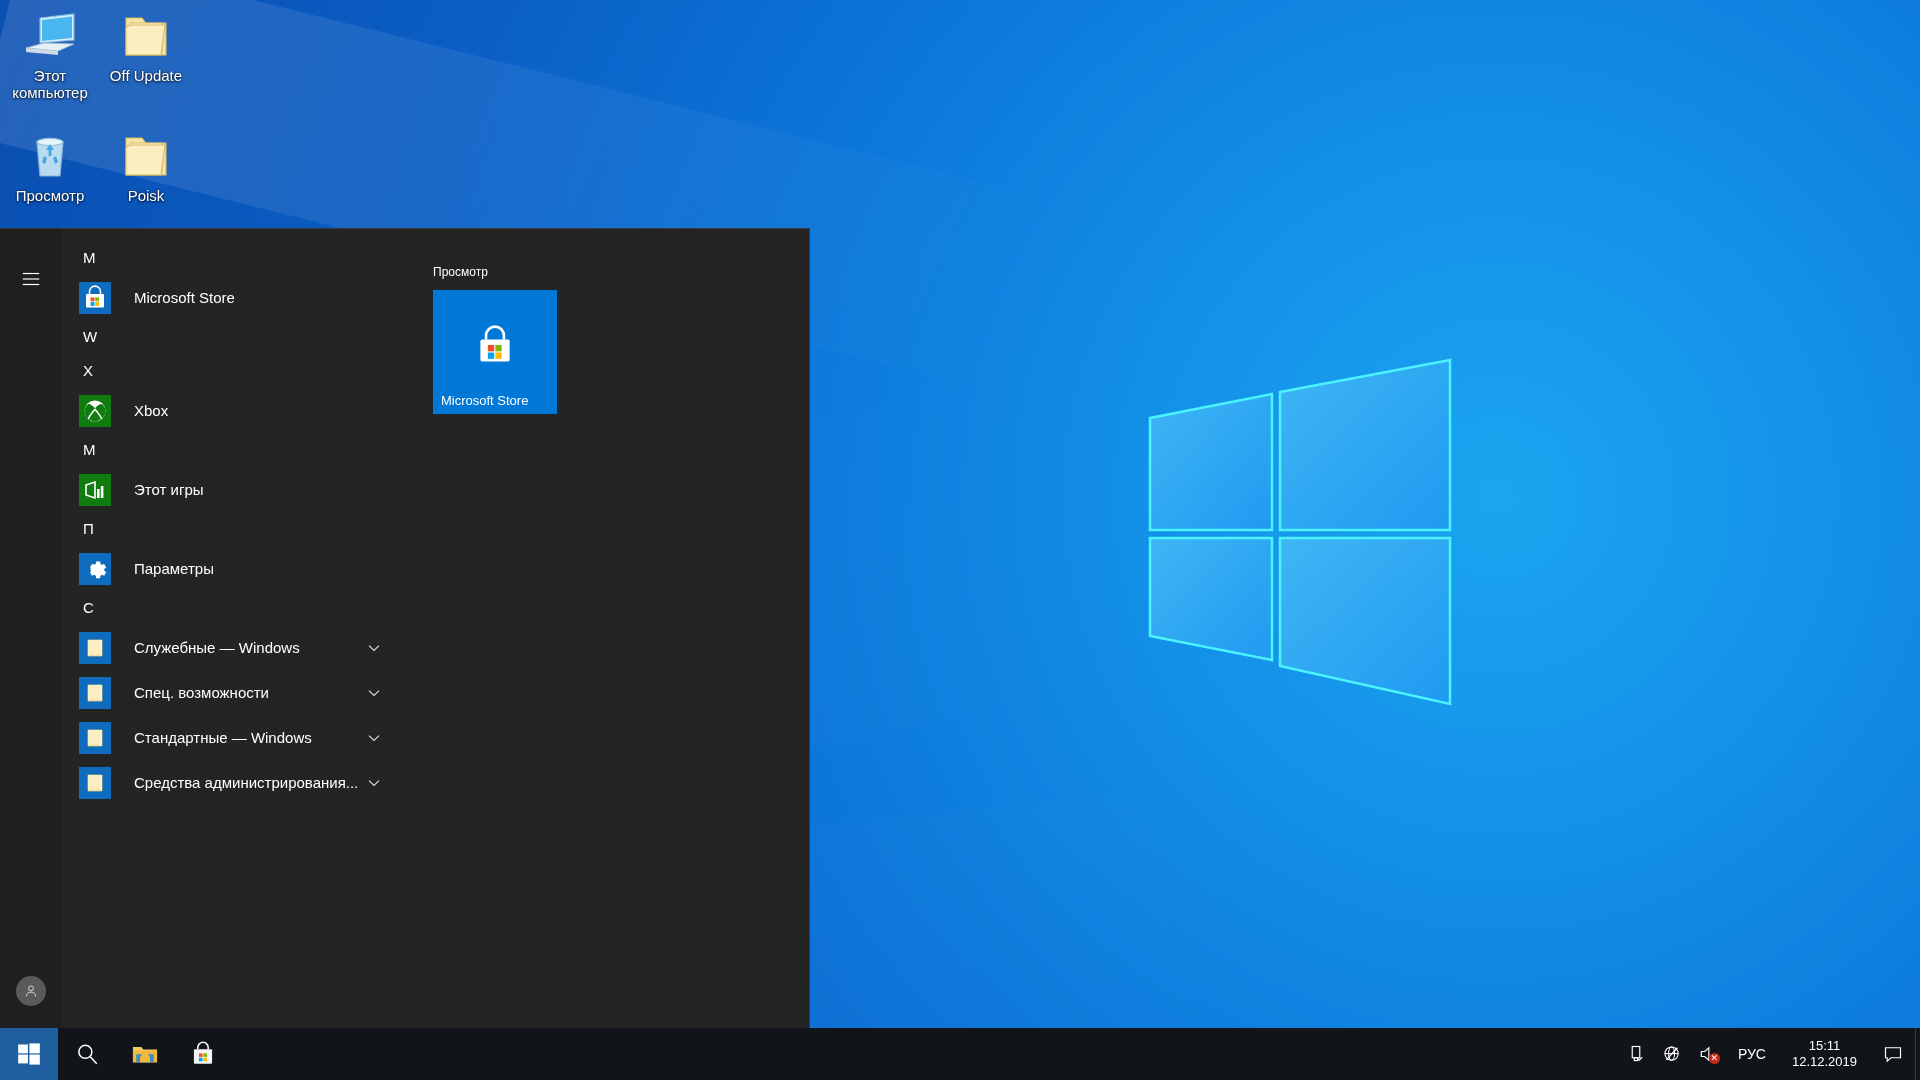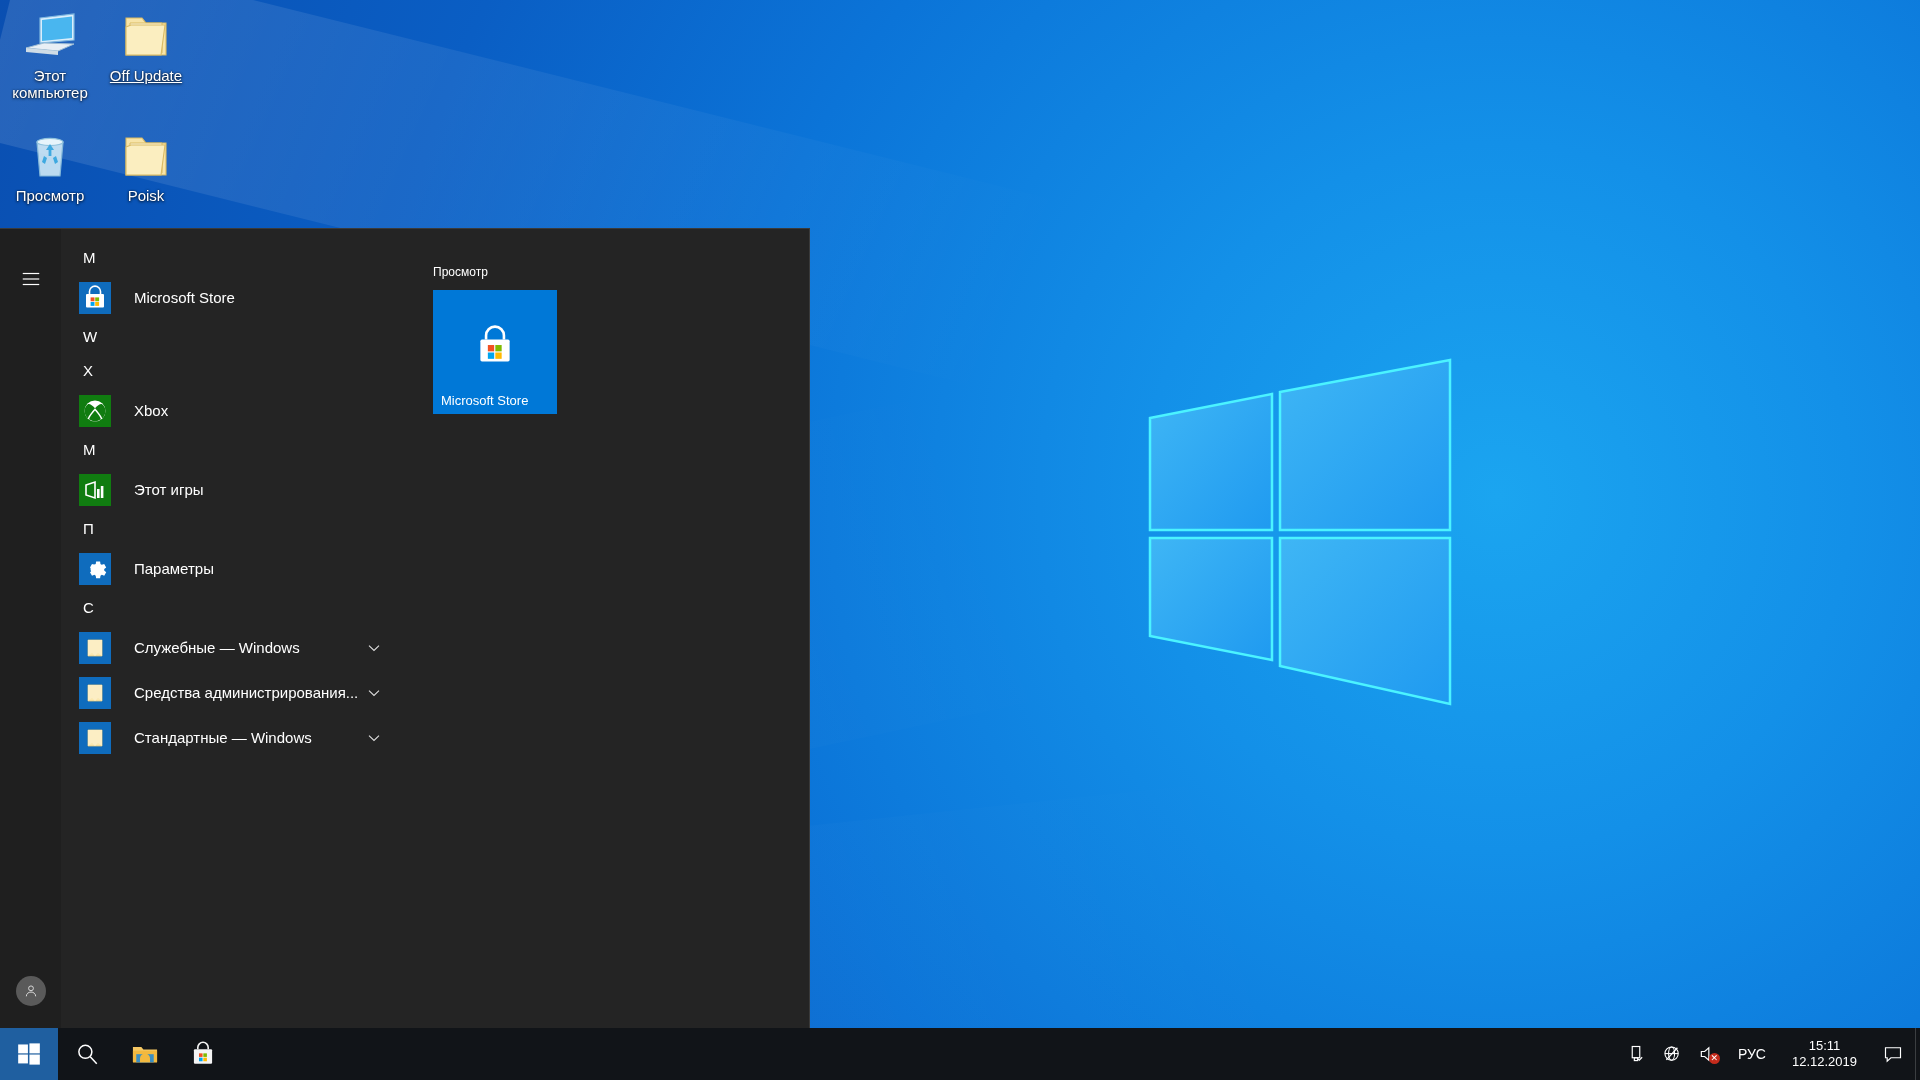--- a/index.html
+++ b/index.html
@@ -177,21 +177,21 @@
 компьютер</div>
       </div>
       <div class="desk-icon" style="left: 96px; top: 8px;">
         <div class="glyph">
           <svg viewBox="0 0 52 52">
             <path d="M6 8h16l4 5h20v32H6z" fill="#f7e4a8" stroke="#d9ba63" stroke-width="1.1"></path>
             <path d="M10 13h32v30H10z" fill="#fdf6dd" stroke="#d9ba63" stroke-width="1"></path>
             <path d="M6 17l5-2h34l-4 30H6z" fill="#fbeec0" stroke="#d9ba63" stroke-width="1.1"></path>
           </svg>
         </div>
-        <div style="white-space: pre-line; text-decoration: underline;">Off Update</div>
+        <div style="white-space: pre-line;">Off Update</div>
       </div>
       <div class="desk-icon" style="left: 0px; top: 128px;">
         <div class="glyph">
           <svg viewBox="0 0 52 52">
             <path d="M13 12h26l-3 34H16z" fill="#cfe9f7" stroke="#8fc2dd" stroke-width="1.2" opacity=".9"></path>
             <ellipse cx="26" cy="12" rx="13" ry="3.6" fill="#e6f4fb" stroke="#8fc2dd" stroke-width="1.2"></ellipse>
             <path d="M22 20l4-6 4 6h-2.6v6h-2.8v-6z" fill="#3fa9e0"></path>
             <path d="M18 32l2-6 3 2-2 6z" fill="#3fa9e0"></path>
             <path d="M34 32l-2-6-3 2 2 6z" fill="#3fa9e0"></path>
           </svg>
@@ -310,37 +310,53 @@
       </div>
       <div class="app-row">
         <div class="app-icon" style="background: rgb(15, 108, 189);">
           <svg viewBox="0 0 32 32">
             <path d="M9 8h14v16H9z" fill="#fbe8b0"></path>
             <path d="M9 8h14v16l-4-3-3 3-3-3-4 3z" fill="#f9e3a3"></path>
             <path d="M9 8h14v16H9z" fill="none" stroke="#e0c87d" stroke-width=".8"></path>
             <path d="M19 21l4 3V8H9v16l4-3 3 3z" fill="#fceec4"></path>
           </svg>
         </div>
-        <div class="app-label">Средства администрирования...</div>
+        <div class="app-label">Спец. возможности</div>
         <div class="chev">
           <svg viewBox="0 0 14 14">
             <path d="M2 4.6L7 9.4l5-4.8" fill="none" stroke="#fff" stroke-width="1.1"></path>
           </svg>
         </div>
       </div>
       <div class="app-row">
         <div class="app-icon" style="background: rgb(15, 108, 189);">
           <svg viewBox="0 0 32 32">
             <path d="M9 8h14v16H9z" fill="#fbe8b0"></path>
             <path d="M9 8h14v16l-4-3-3 3-3-3-4 3z" fill="#f9e3a3"></path>
             <path d="M9 8h14v16H9z" fill="none" stroke="#e0c87d" stroke-width=".8"></path>
             <path d="M19 21l4 3V8H9v16l4-3 3 3z" fill="#fceec4"></path>
           </svg>
         </div>
         <div class="app-label">Стандартные — Windows</div>
+        <div class="chev">
+          <svg viewBox="0 0 14 14">
+            <path d="M2 4.6L7 9.4l5-4.8" fill="none" stroke="#fff" stroke-width="1.1"></path>
+          </svg>
+        </div>
+      </div>
+      <div class="app-row">
+        <div class="app-icon" style="background: rgb(15, 108, 189);">
+          <svg viewBox="0 0 32 32">
+            <path d="M9 8h14v16H9z" fill="#fbe8b0"></path>
+            <path d="M9 8h14v16l-4-3-3 3-3-3-4 3z" fill="#f9e3a3"></path>
+            <path d="M9 8h14v16H9z" fill="none" stroke="#e0c87d" stroke-width=".8"></path>
+            <path d="M19 21l4 3V8H9v16l4-3 3 3z" fill="#fceec4"></path>
+          </svg>
+        </div>
+        <div class="app-label">Средства администрирования...</div>
         <div class="chev">
           <svg viewBox="0 0 14 14">
             <path d="M2 4.6L7 9.4l5-4.8" fill="none" stroke="#fff" stroke-width="1.1"></path>
           </svg>
         </div>
       </div>
     </div>
 
   <div id="tiles">
     <div id="tiles-group-title">Просмотр</div>

